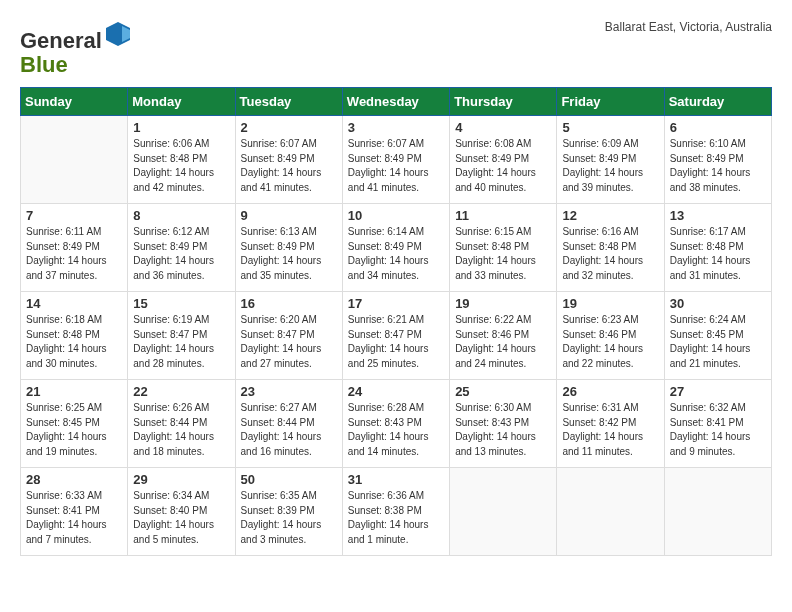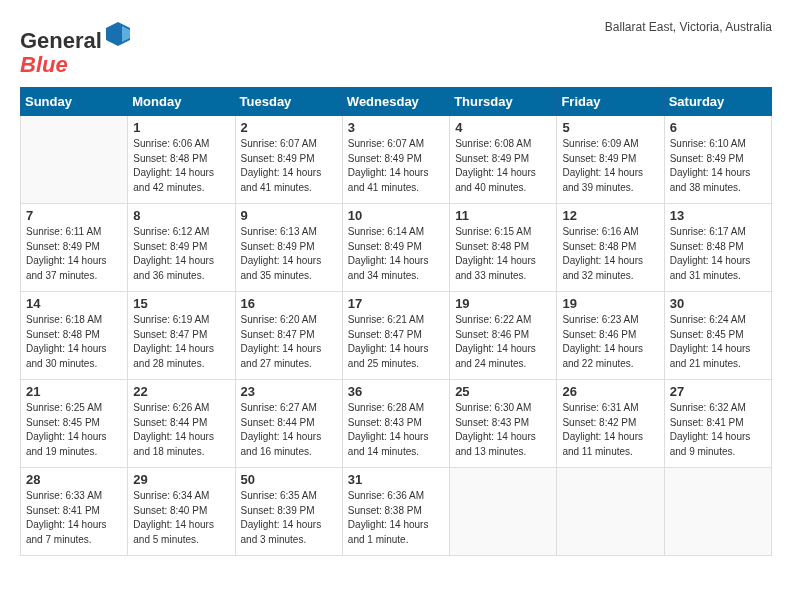--- a/index.html
+++ b/index.html
@@ -19,21 +19,21 @@
     .logo {
       display: flex;
       align-items: flex-start;
     }
     .logo-text {
       font-size: 22px;
       font-weight: bold;
       line-height: 1.1;
     }
     .logo-general { color: #333; }
-    .logo-blue { color: #ef4444; font-style: italic; }
+    .logo-blue { color: #4d7c0f; }
     .logo-icon {
       width: 28px;
       height: 28px;
       margin-left: 2px;
     }
     .title-block {
       text-align: right;
     }
     .month-year {
       font-size: 36px;
@@ -43,21 +43,21 @@
     .location {
       font-size: 12px;
       color: #444;
     }
     .calendar {
       width: 100%;
       border-collapse: collapse;
       border: 1px solid #ccc;
     }
     .calendar th {
-      background: #0369a1;
+      background: #15803d;
       color: #fff;
       font-size: 13px;
       padding: 6px 4px;
       text-align: left;
       border: 1px solid #1a5fa0;
     }
     .calendar td {
       vertical-align: top;
       border: 1px solid #ddd;
       padding: 4px 5px;
@@ -209,21 +209,21 @@
         </td>
         <td>
           <div class="day-number">22</div>
           <div class="day-info">Sunrise: 6:26 AM<br>Sunset: 8:44 PM<br>Daylight: 14 hours<br>and 18 minutes.</div>
         </td>
         <td>
           <div class="day-number">23</div>
           <div class="day-info">Sunrise: 6:27 AM<br>Sunset: 8:44 PM<br>Daylight: 14 hours<br>and 16 minutes.</div>
         </td>
         <td>
-          <div class="day-number">36</div>
+          <div class="day-number">24</div>
           <div class="day-info">Sunrise: 6:28 AM<br>Sunset: 8:43 PM<br>Daylight: 14 hours<br>and 14 minutes.</div>
         </td>
         <td>
           <div class="day-number">25</div>
           <div class="day-info">Sunrise: 6:30 AM<br>Sunset: 8:43 PM<br>Daylight: 14 hours<br>and 13 minutes.</div>
         </td>
         <td>
           <div class="day-number">26</div>
           <div class="day-info">Sunrise: 6:31 AM<br>Sunset: 8:42 PM<br>Daylight: 14 hours<br>and 11 minutes.</div>
         </td>

